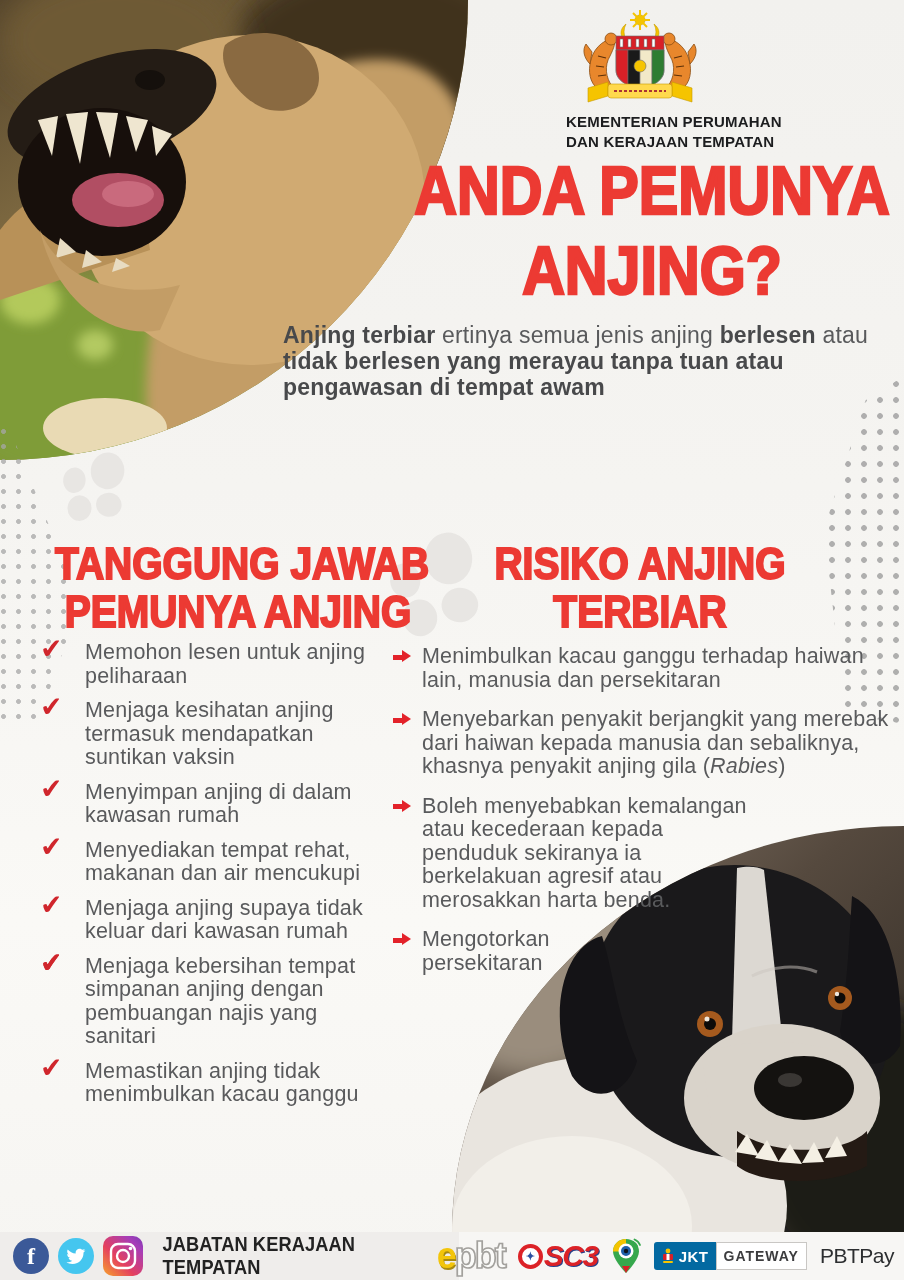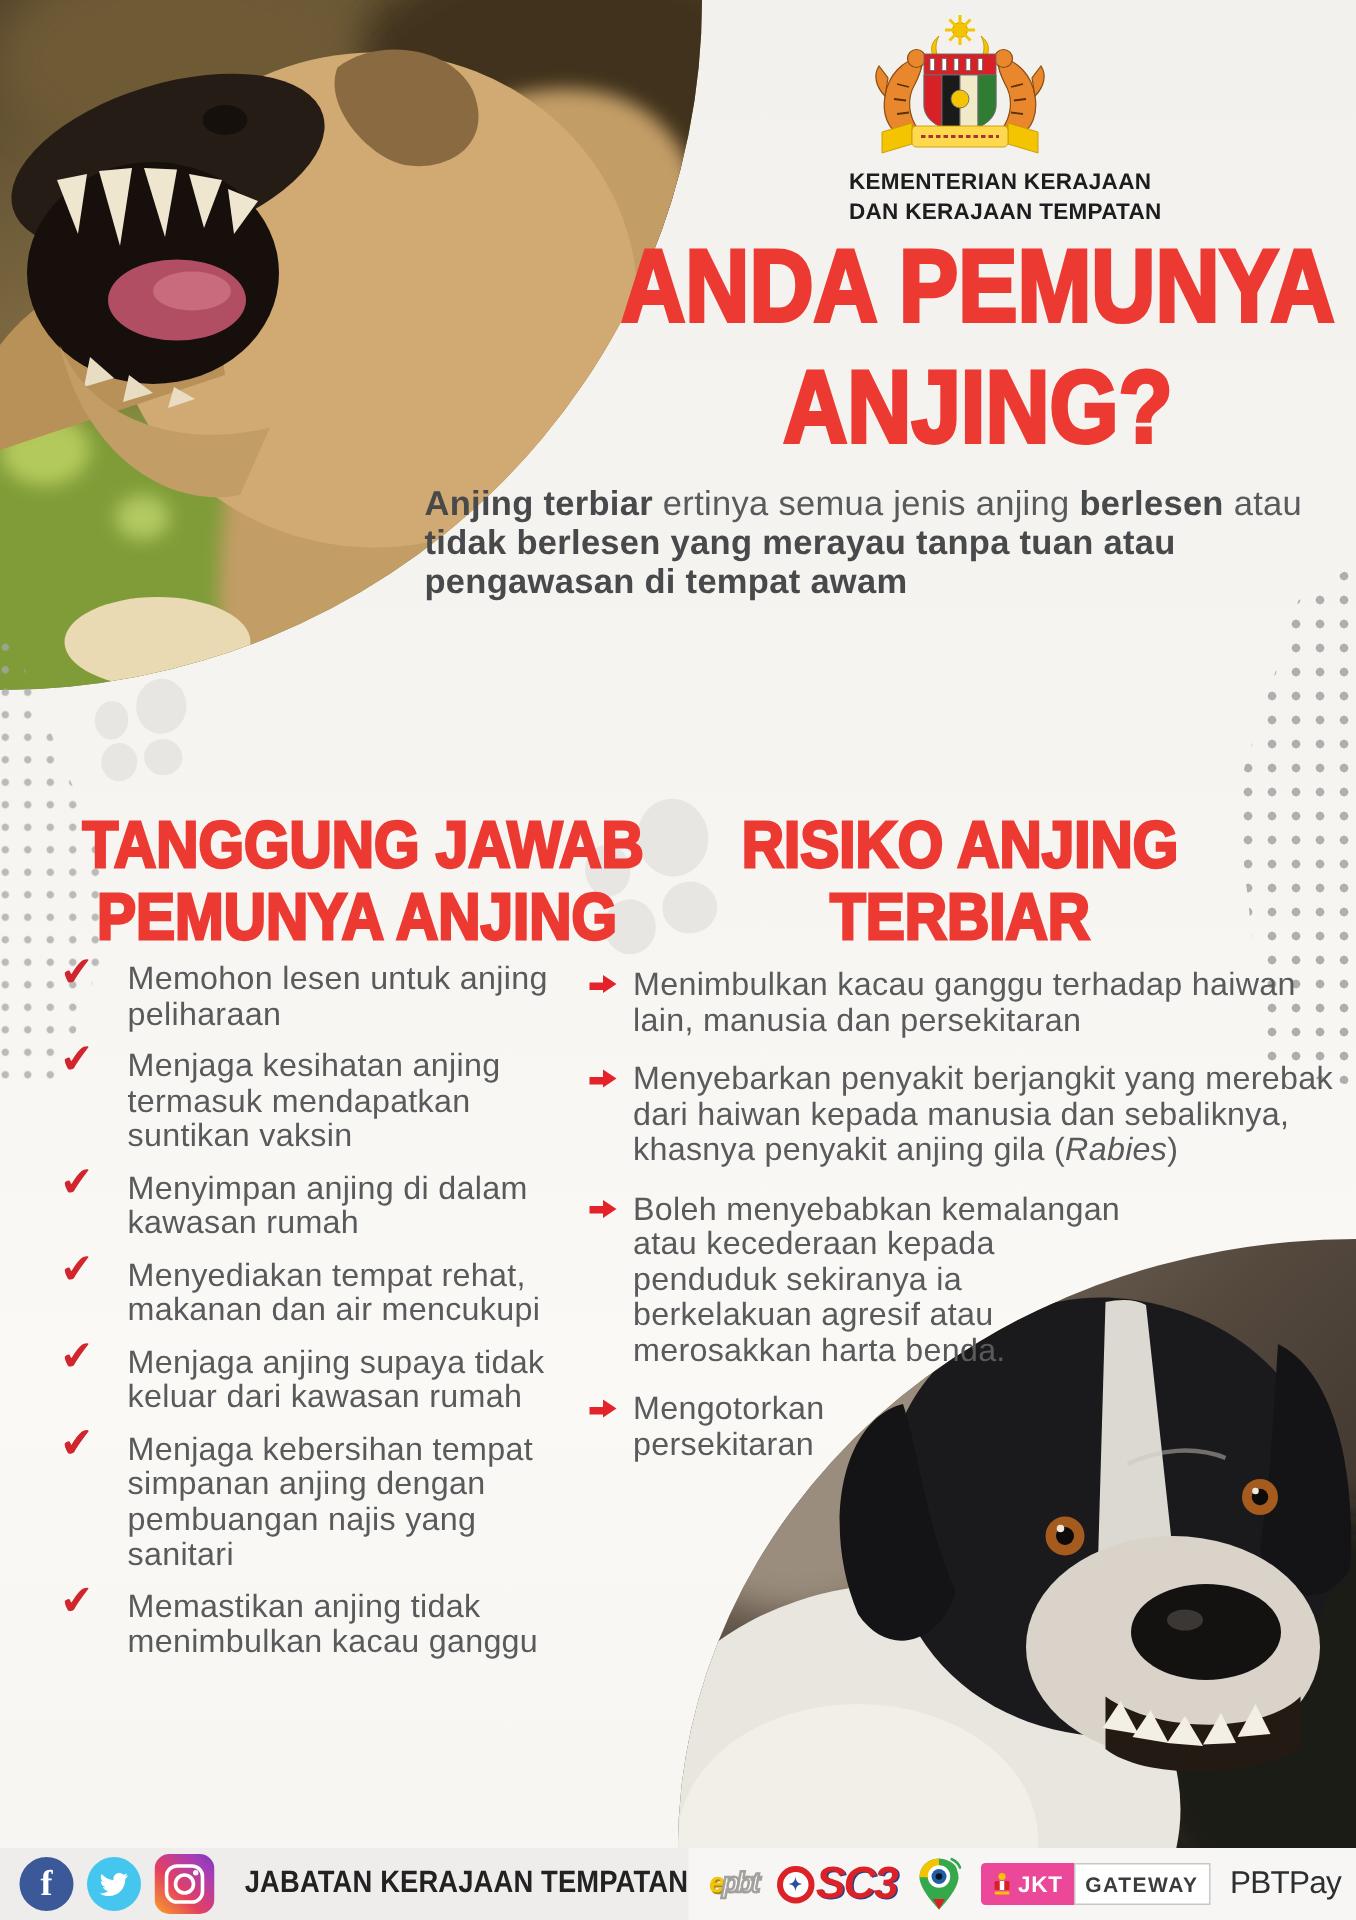--- a/index.html
+++ b/index.html
@@ -75,31 +75,31 @@
     display:flex;align-items:center;padding:0 10px 0 13px}
   .bar .white-strip{position:absolute;right:0;top:0;width:445px;height:48px;background:#f7f6f4}
   .social{display:flex;align-items:center;gap:9px;position:relative}
   .circle-icon{width:36px;height:36px;border-radius:50%;display:flex;align-items:center;justify-content:center}
   .fb{background:#3b5998;color:#fff;font-weight:700;font-size:24px;font-family:"Liberation Serif",serif}
   .tw{background:#45c6ef}
   .ig{width:40px;height:40px;border-radius:10px}
   .footer-label{margin-left:14px;font-weight:700;font-size:19px;color:#222;
     letter-spacing:.1px;position:relative;transform:scale(.96,1.08)}
   .logo-group{margin-left:auto;display:flex;align-items:center;gap:13px;position:relative}
-  .epbt{font-style:italic;font-weight:700;font-size:19px;letter-spacing:-2px;white-space:nowrap}
+  .epbt{font-weight:700;font-size:36px;letter-spacing:-2px;white-space:nowrap}
   .epbt .e{color:#f3c50a;text-shadow:1px 1.5px 0 #a88a10}
   .epbt .rest{color:#fbfbf9;-webkit-text-stroke:1.7px #a3a19d}
   .osc{display:flex;align-items:center;gap:1px}
   .osc-ring{width:25px;height:25px;border-radius:50%;border:4px solid #dc2227;background:#fff;
     display:flex;align-items:center;justify-content:center;color:#2b4fa0;font-size:11px;font-weight:700}
   .osc-text{font-weight:700;font-style:italic;font-size:30px;color:#dc2227;letter-spacing:-1.5px;
     text-shadow:1px 1px 0 #27408b}
   .pin svg{display:block}
   .jkt-gw{display:flex;align-items:stretch;height:28px}
-  .jkt-box{background:#ec4899;border-radius:3px 0 0 3px;display:flex;align-items:center;gap:4px;padding:0 7px}
+  .jkt-box{background:#0369a1;border-radius:3px 0 0 3px;display:flex;align-items:center;gap:4px;padding:0 7px}
   .jkt-box .jkt-label{color:#fff;font-weight:700;font-size:15px;letter-spacing:.5px}
   .gw-box{background:#fff;border:1px solid #c9c7c4;display:flex;align-items:center;padding:0 7px}
   .gw-box .gw-label{color:#3c3c3e;font-weight:700;font-size:14px;letter-spacing:1px}
   .pbtpay{font-weight:400;font-size:21px;color:#2c2e30;letter-spacing:-.5px}
 </style>
 </head>
 <body>
 
 <div class="poster">
 
@@ -263,21 +263,21 @@
       <g>
         <path d="M14 80 L34 74 L34 88 L14 94 Z" fill="#f5c400" stroke="#c79a00" stroke-width=".6"></path>
         <path d="M118 80 L98 74 L98 88 L118 94 Z" fill="#f5c400" stroke="#c79a00" stroke-width=".6"></path>
         <rect x="34" y="76" width="64" height="14" rx="3" fill="#ffd94d" stroke="#c79a00" stroke-width=".6"></rect>
         <line x1="40" y1="83" x2="92" y2="83" stroke="#a33" stroke-width="2" stroke-dasharray="3 2"></line>
       </g>
     </svg>
   </div>
 
   <div class="ministry">
-    <div>KEMENTERIAN KERAJAAN</div>
+    <div>KEMENTERIAN PERUMAHAN</div>
     <div>DAN KERAJAAN TEMPATAN</div>
   </div>
 
   <div class="title">
     <div>ANDA PEMUNYA</div>
     <div>ANJING?</div>
   </div>
 
   <p class="intro1"><span class="b">Anjing terbiar</span><span> ertinya semua jenis anjing </span><span class="b">berlesen</span><span> atau </span><span class="b">tidak berlesen yang merayau tanpa tuan atau pengawasan di tempat awam</span></p>
 

